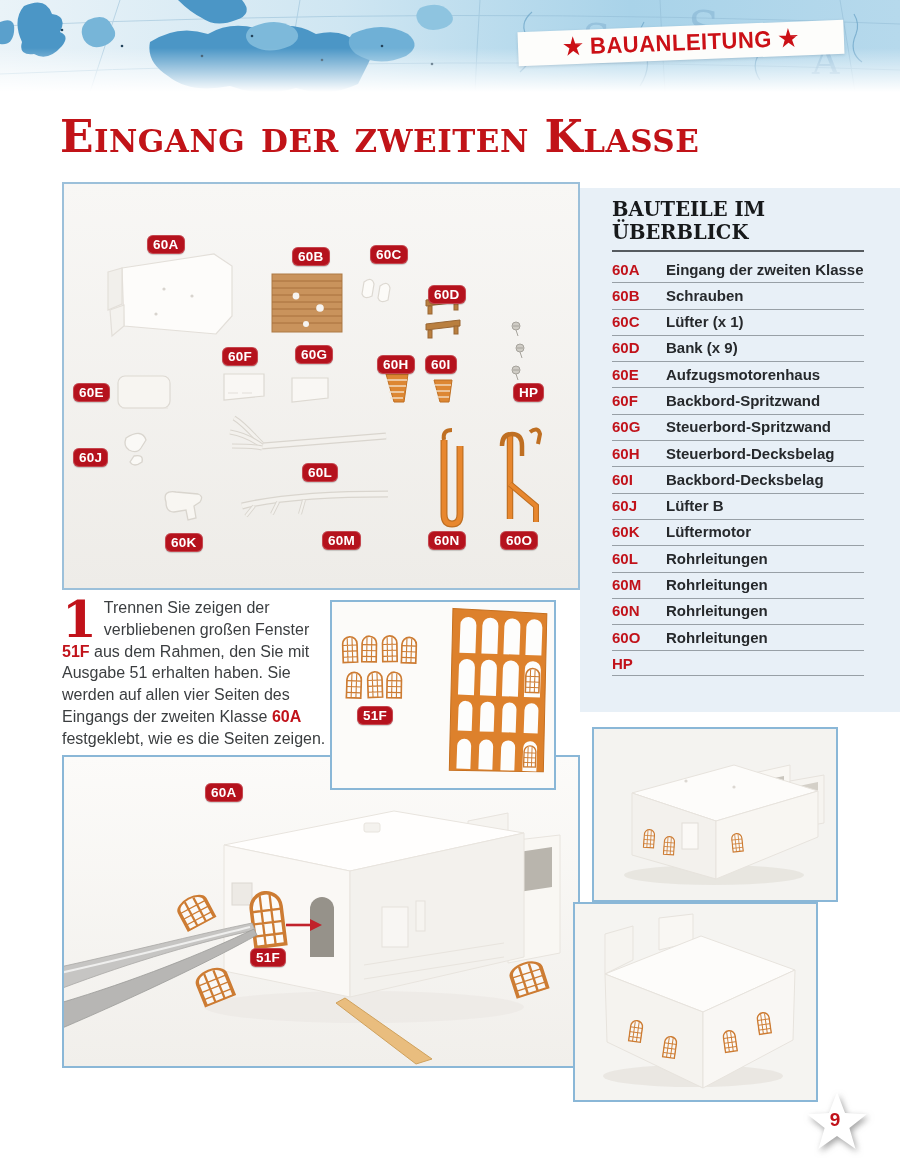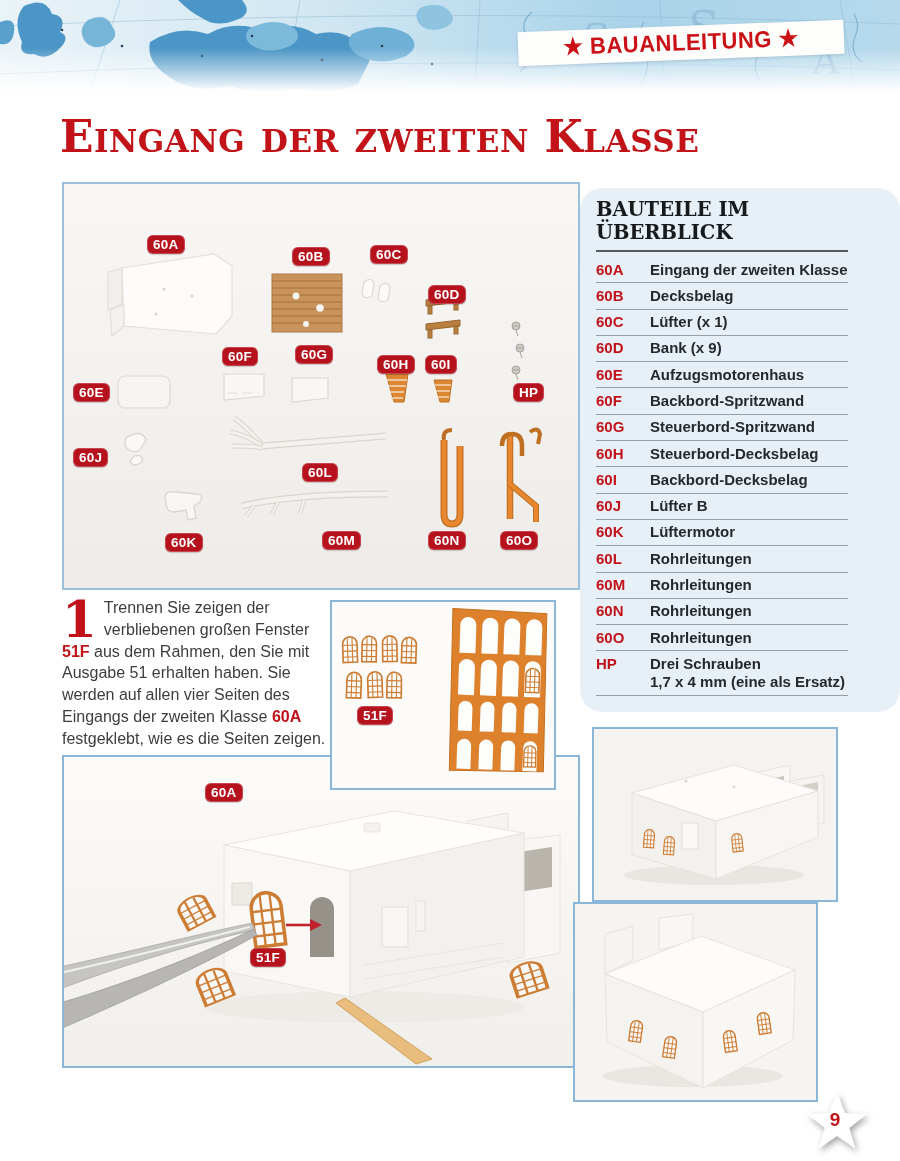--- a/index.html
+++ b/index.html
@@ -30,21 +30,21 @@
   .photo svg{display:block;}
 
   .parts-photo{left:62px;top:182px;width:514px;height:404px;border-color:#9cc0da;}
   .inset{left:330px;top:600px;width:222px;height:186px;background:#fdfdfc;z-index:6;}
   .big-photo{left:62px;top:755px;width:514px;height:309px;}
   .side1{left:592px;top:727px;width:242px;height:171px;}
   .side2{left:573px;top:902px;width:241px;height:196px;}
 
   
   .parts-table{position:absolute;left:580px;top:188px;width:320px;height:524px;background:#e8f0f7;
-               box-sizing:border-box;padding:10px 0 0 16px;border-radius:22px;}
+               box-sizing:border-box;padding:10px 0 0 32px;}
   .parts-table h2{margin:0 0 5px 0;width:252px;color:#17191b;font-family:"DejaVu Serif",serif;
                   font-size:19.5px;font-weight:700;padding-bottom:6px;border-bottom:2.5px solid #565b60;}
   .p-row{display:flex;width:252px;border-bottom:1.5px solid #98a0a6;padding:3.5px 0;}
   .p-code{width:54px;flex:0 0 54px;color:#c1121a;font-weight:700;font-size:15px;}
   .p-label{flex:1;color:#26292c;font-weight:700;font-size:15px;line-height:1.22;white-space:pre-line;}
 
   
   .step{position:absolute;left:62px;top:597px;width:272px;color:#3b3e40;
         font-size:16px;line-height:1.36;}
   .step p{margin:0;}
@@ -271,21 +271,21 @@
   </section>
 
   <aside class="parts-table">
     <h2>BAUTEILE IM ÜBERBLICK</h2>
     <div class="p-row">
         <span class="p-code">60A</span>
         <span class="p-label">Eingang der zweiten Klasse</span>
       </div>
     <div class="p-row">
         <span class="p-code">60B</span>
-        <span class="p-label">Decksbelag</span>
+        <span class="p-label">Schrauben</span>
       </div>
     <div class="p-row">
         <span class="p-code">60C</span>
         <span class="p-label">Lüfter (x 1)</span>
       </div>
     <div class="p-row">
         <span class="p-code">60D</span>
         <span class="p-label">Bank (x 9)</span>
       </div>
     <div class="p-row">
@@ -327,22 +327,20 @@
     <div class="p-row">
         <span class="p-code">60N</span>
         <span class="p-label">Rohrleitungen</span>
       </div>
     <div class="p-row">
         <span class="p-code">60O</span>
         <span class="p-label">Rohrleitungen</span>
       </div>
     <div class="p-row">
         <span class="p-code">HP</span>
-        <span class="p-label">Drei Schrauben
-1,7 x 4 mm (eine als Ersatz)</span>
       </div>
   </aside>
 
   <section class="step">
     <p><span class="dropcap">1</span><span>Trennen Sie zeigen der verbliebenen großen Fenster </span><b class="ref">51F</b><span> aus dem Rahmen, den Sie mit Ausgabe 51 erhalten haben. Sie werden auf allen vier Seiten des Eingangs der zweiten Klasse </span><b class="ref">60A</b><span> festgeklebt, wie es die Seiten zeigen.</span></p>
   </section>
 
   <section class="photo inset">
     <svg viewBox="0 0 222 186" width="222" height="186">
       <rect width="222" height="186" fill="#fcfbf9"></rect>

